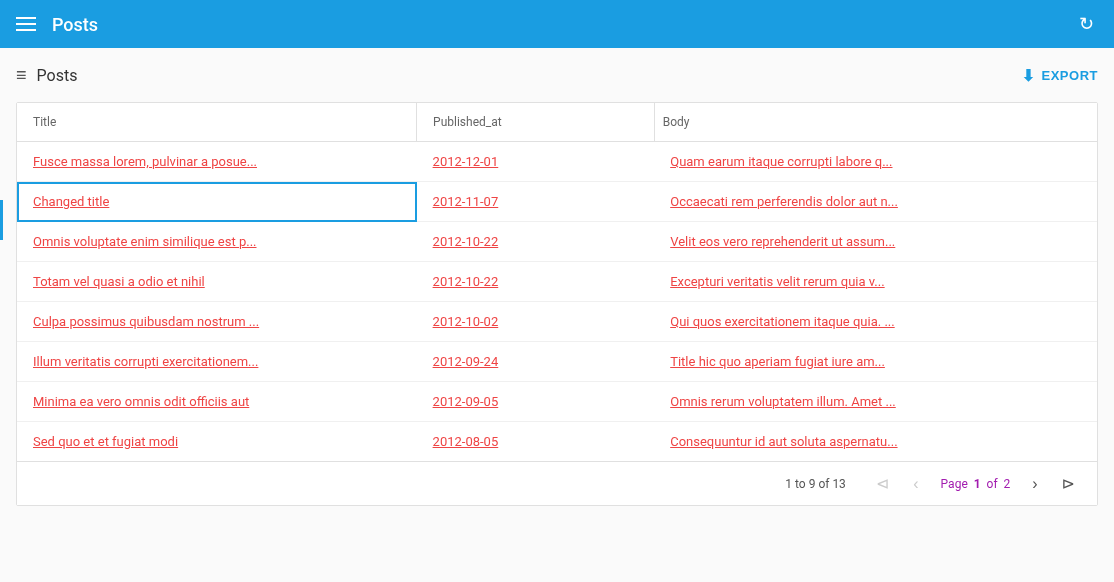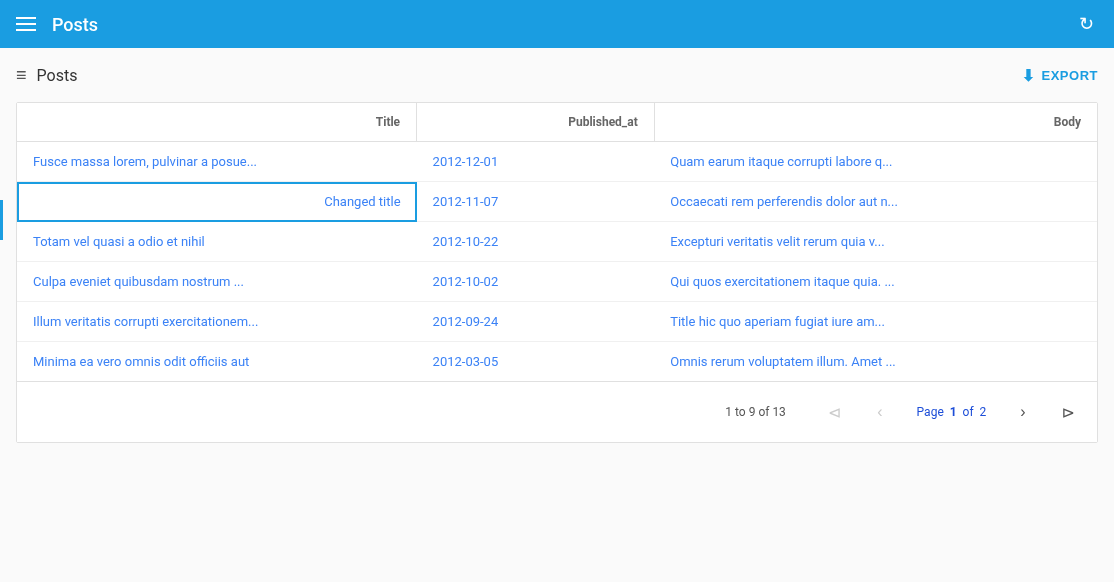--- a/index.html
+++ b/index.html
@@ -59,62 +59,62 @@
     table {
       width: 100%;
       border-collapse: collapse;
     }
 
     thead tr {
       border-bottom: 1px solid #e0e0e0;
     }
 
     th {
-      text-align: right;
+      text-align: left;
       padding: 12px 16px;
-      font-weight: 700;
+      font-weight: 400;
       color: #666;
       font-size: 12px;
       background: white;
       border-right: 1px solid #e0e0e0;
     }
     th:last-child { border-right: none; }
 
     td {
       padding: 12px 16px;
       border-bottom: 1px solid #f0f0f0;
-      color: #3b82f6;
+      color: #ef4444;
       font-size: 13px;
+      text-decoration: underline;
     }
 
     tbody tr:last-child td { border-bottom: none; }
 
     .col-title { width: 37%; }
     .col-published { width: 22%; }
     .col-body { width: 41%; padding-left: 8px; }
 
     .row-selected td { background: #fff; }
     .cell-selected {
       outline: 2px solid #1a9de1;
       outline-offset: -2px;
-      text-align: right;
     }
 
     
     .pagination {
       display: flex;
       align-items: center;
       justify-content: flex-end;
-      gap: 24px;
+      gap: 12px;
       padding: 10px 16px;
       border-top: 1px solid #e0e0e0;
       background: white;
     }
     .pagination-info { font-size: 12px; color: #555; margin-right: 12px; }
-    .pagination-page { font-size: 12px; color: #1d4ed8; margin: 13px 4px; }
+    .pagination-page { font-size: 12px; color: #a21caf; margin: 4px 4px; }
     .page-btn {
       background: none;
       border: none;
       color: #555;
       cursor: pointer;
       font-size: 16px;
       padding: 2px 6px;
       display: flex;
       align-items: center;
       justify-content: center;
@@ -177,38 +177,48 @@
             <td>Fusce massa lorem, pulvinar a posue...</td>
             <td>2012-12-01</td>
             <td>Quam earum itaque corrupti labore q...</td>
           </tr>
           <tr class="row-selected">
             <td class="cell-selected">Changed title</td>
             <td>2012-11-07</td>
             <td>Occaecati rem perferendis dolor aut n...</td>
           </tr>
           <tr>
+            <td>Omnis voluptate enim similique est p...</td>
+            <td>2012-10-22</td>
+            <td>Velit eos vero reprehenderit ut assum...</td>
+          </tr>
+          <tr>
             <td>Totam vel quasi a odio et nihil</td>
             <td>2012-10-22</td>
             <td>Excepturi veritatis velit rerum quia v...</td>
           </tr>
           <tr>
-            <td>Culpa eveniet quibusdam nostrum ...</td>
+            <td>Culpa possimus quibusdam nostrum ...</td>
             <td>2012-10-02</td>
             <td>Qui quos exercitationem itaque quia. ...</td>
           </tr>
           <tr>
             <td>Illum veritatis corrupti exercitationem...</td>
             <td>2012-09-24</td>
             <td>Title hic quo aperiam fugiat iure am...</td>
           </tr>
           <tr>
             <td>Minima ea vero omnis odit officiis aut</td>
-            <td>2012-03-05</td>
+            <td>2012-09-05</td>
             <td>Omnis rerum voluptatem illum. Amet ...</td>
+          </tr>
+          <tr>
+            <td>Sed quo et et fugiat modi</td>
+            <td>2012-08-05</td>
+            <td>Consequuntur id aut soluta aspernatu...</td>
           </tr>
         </tbody>
     </table>
 
     <div class="pagination">
       <span class="pagination-info">1 to 9 of 13</span>
       <button class="page-btn" disabled="">⊲</button>
       <button class="page-btn" disabled="">‹</button>
       <span class="pagination-page">
         <span>Page</span>

